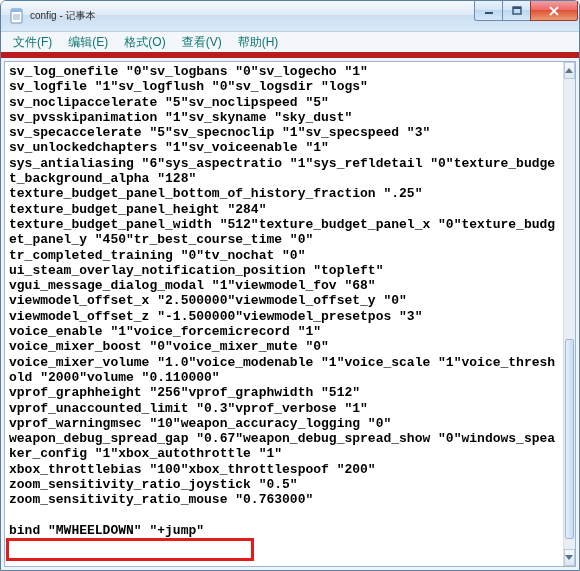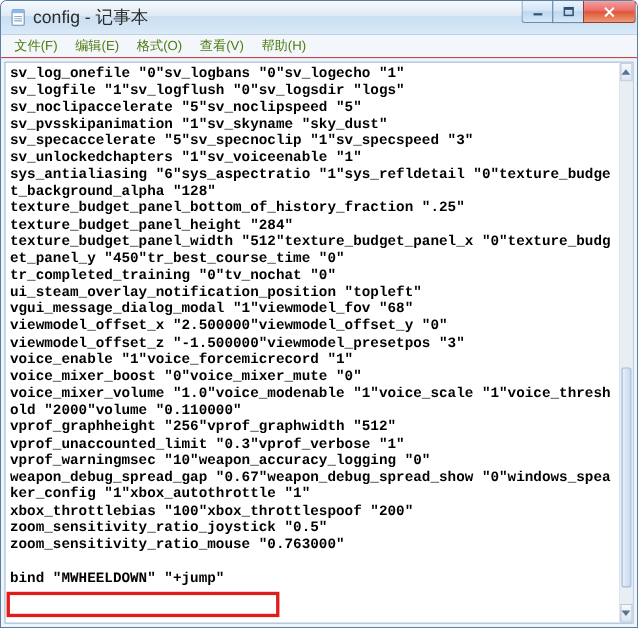--- a/index.html
+++ b/index.html
@@ -28,21 +28,21 @@
     align-items: center;
     padding: 0 0 0 8px;
   }
   .titlebar-icon {
     width: 16px; height: 16px;
     margin-right: 5px;
     position: relative;
   }
   .titlebar-icon svg { display:block; }
   .titlebar-title {
-    font-size: 16px;
+    font-size: 10px;
     color: #2b2b2b;
     flex: 0 0 auto;
   }
   .titlebar-spacer { flex: 1 1 auto; }
   .winbtns {
     display: flex;
     align-items: flex-start;
     height: 100%;
   }
   .winbtn {
@@ -65,25 +65,25 @@
     background: linear-gradient(to bottom, #f2a0a0 0%, #e66 49%, #d53 50%, #e97 100%);
     border-color:#9a3a2a;
     border-bottom-right-radius: 3px;
     margin-right: 1px;
   }
   .winbtn svg { display:block; }
 
   .menubar {
     height: 20px;
     background: #f3f7fb;
-    border-bottom: 1px solid #b91c1c;
-    display: flex;
-    align-items: flex-start;
+    border-bottom: 6px solid #b91c1c;
+    display: flex;
+    align-items: center;
     font-size: 12px;
-    color: #4d7c0f;
+    color: #0f766e;
     padding-left: 4px;
   }
   .menuitem {
     padding: 1px 8px 1px 8px;
     cursor: default;
   }
 
   .client {
     flex: 1 1 auto;
     position: relative;

